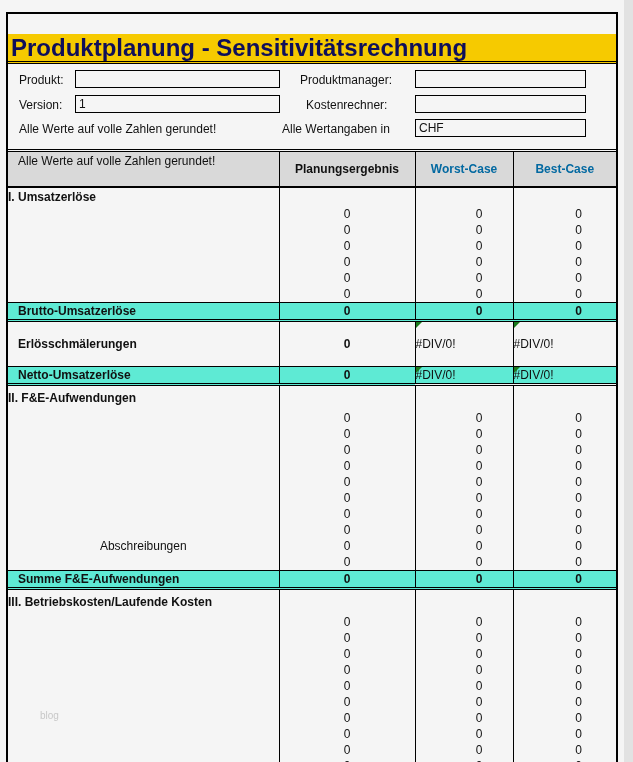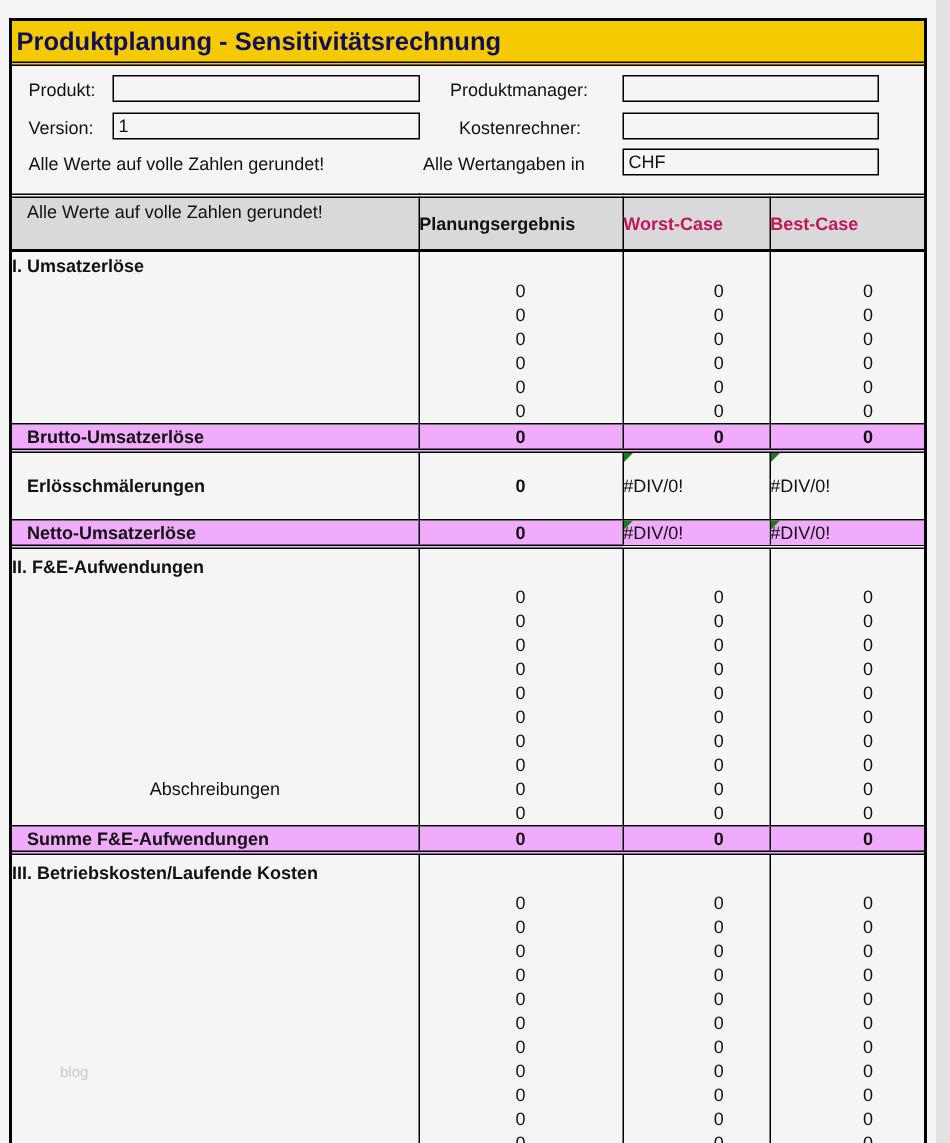--- a/index.html
+++ b/index.html
@@ -16,51 +16,51 @@
   }
   .right-strip { position:absolute; left:624px; top:0; width:9px; height:762px; background:#e2e2e2; }
   .sheet {
     position:absolute; left:6px; top:12px; width:612px; height:760px;
     border:2px solid #000; border-bottom:none; box-sizing:border-box;
     background:#f5f5f5;
   }
   .title-bar {
     height:27px; background:#f6ca00;
     border-bottom:3px double #000;
-    font-weight:bold; font-size:17px; color:#0f0f5a;
-    line-height:27px; padding-left:3px;
+    font-weight:bold; font-size:24px; color:#0f0f5a;
+    line-height:27px; padding-left:3px;margin-top:20px;
   }
   .info { position:relative; height:85px; }
   .lbl { position:absolute; font-size:12px; color:#111; }
   .field {
     position:absolute; height:18px; border:1px solid #000; background:#f5f5f5;
     box-sizing:border-box; font-size:12px; line-height:16px; padding-left:3px;
   }
   table.grid {
     border-collapse:collapse; width:608px; table-layout:fixed;
     border-top:3px double #000;
   }
   table.grid td { padding:0; font-size:12px; }
   .c1 { width:271px; }
   .c2 { width:136px; }
   .c3 { width:98px; }
   .c4 { width:103px; }
   .hdr td {
     background:#d9d9d9; height:32px; border-left:1px solid #000;
     border-bottom:2px solid #000;
-    font-weight:bold; text-align:left; vertical-align:middle;
+    font-weight:bold; text-align:center; vertical-align:middle;
   }
   .hdr td.first { border-left:none; text-align:left; font-weight:normal; vertical-align:top; padding:2px 0 0 10px; }
-  .hdr .red { color:#be185d; }
+  .hdr .red { color:#0369a1; }
   .vcol { border-left:1px solid #000; }
   .sec-title { font-weight:bold; padding-left:10px; height:18px; line-height:18px; vertical-align:top; }
   .num { text-align:center; height:16px; line-height:16px; }
   .num.wc { text-align:right; padding-right:30px; }
   .num.bc { text-align:right; padding-right:34px; }
-  .sum td { background:#f0abfc; font-weight:bold; height:16px; line-height:16px; border-top:1px solid #000; border-bottom:1px solid #000; }
+  .sum td { background:#5eead4; font-weight:bold; height:16px; line-height:16px; border-top:1px solid #000; border-bottom:1px solid #000; }
   .sum td.first { padding-left:10px; }
   .sep td { height:0; border-top:3px double #000; }
   .err { text-align:left !important; padding-left:16px; position:relative; }
   .tri { position:absolute; left:0; top:0; width:0; height:0; border-top:6px solid #1c7a1c; border-right:6px solid transparent; }
   .mid-row td { height:44px; line-height:32px; font-weight:bold; }
   .sublabel { text-align:center; }
   .watermark { position:absolute; left:40px; top:710px; color:#c8c8c8; font-size:10px; }
 </style>
 </head>
 <body>

